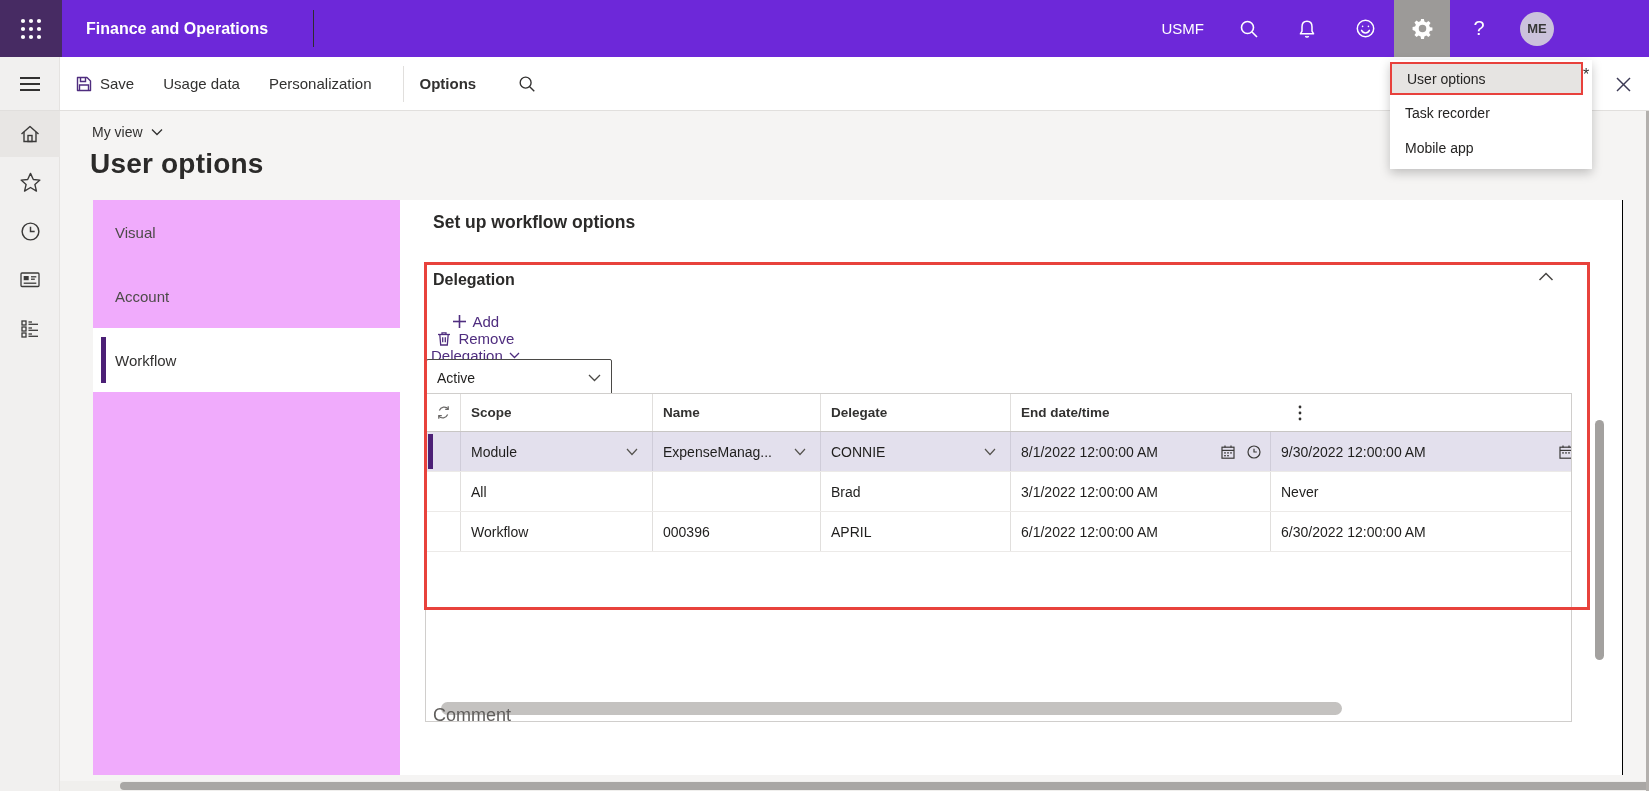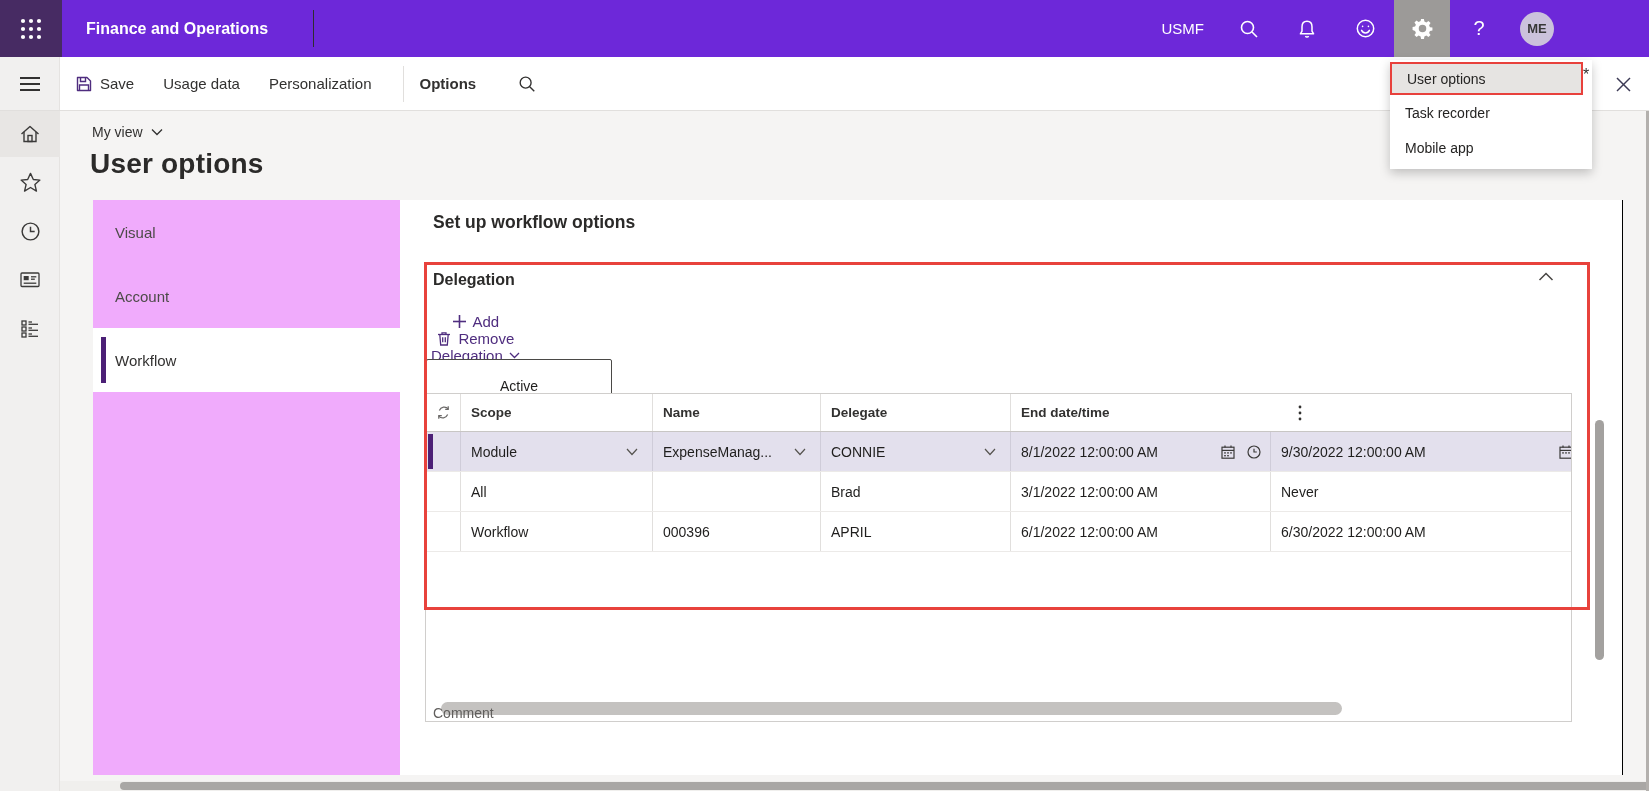--- a/index.html
+++ b/index.html
@@ -51,42 +51,42 @@
   .tab.selected::before { content:""; position:absolute; left:8px; top:9px; bottom:9px; width:5px; background:#4c2076; }
 
   .content { position:absolute; left:400px; top:200px; width:1223px; height:575px; background:#ffffff; border-right:1px solid #000000; z-index:11; }
   .content-h2 { position:absolute; left:33px; top:12px; font-size:17.5px; font-weight:700; color:#2b2a29; }
   .redbox { position:absolute; left:24px; top:62px; width:1166px; height:348px; border:3px solid #e8423c; pointer-events:none; z-index:5; }
   .group-title { position:absolute; left:33px; top:71px; font-size:16px; font-weight:700; color:#2b2a29; }
   .collapse-btn { position:absolute; left:1138px; top:72px; background:none; border:none; cursor:pointer; color:#484644; }
   .group-toolbar { position:absolute; left:31px; top:113px; display:flex; align-items:center;flex-direction:column; }
   .gt-btn { background:none; border:none; display:flex; align-items:center; gap:6px; font-size:15px; color:#4f2d7f; cursor:pointer; margin-right:26px; font-family:"Liberation Sans",sans-serif; }
 
-  .status-select { position:absolute; left:26px; top:159px; width:186px; height:33px; background:#fff; border:1px solid #4a4946; border-radius:2px; display:flex; align-items:center; padding:18px 10px; font-size:14px; color:#1f1e1d; cursor:pointer;flex-direction:column; }
+  .status-select { position:absolute; left:26px; top:159px; width:186px; height:33px; background:#fff; border:1px solid #4a4946; border-radius:2px; display:flex; align-items:center; padding:18px 10px; font-size:14px; color:#1f1e1d; cursor:pointer; }
   .status-select .chev { margin-left:auto; color:#4a4946; }
 
   
   .grid { position:absolute; left:25px; top:193px; width:1147px; height:329px; background:#fff; border:1px solid #d0cecc; overflow:hidden; }
   .grow { display:flex; width:1146px; }
   .gcell { border-right:1px solid #e1dfdd; display:flex; align-items:center; padding:0 4px 0 10px; overflow:hidden; white-space:nowrap; position:relative; }
   .gcell.c0 { width:35px; padding:0; justify-content:center; }
   .gcell.c1 { width:192px; } .gcell.c2 { width:168px; } .gcell.c3 { width:190px; }
   .gcell.c4 { width:260px; } .gcell.c5 { width:301px; border-right:none; }
   .ghead { height:38px; border-bottom:1px solid #c8c6c4; }
   .ghead .gcell { font-size:13.5px; font-weight:700; color:#323130; cursor:pointer; }
   .gdata { height:40px; border-bottom:1px solid #eceae8; font-size:14px; color:#1f1e1d; cursor:pointer; }
   .gdata.selected { background:#e3e0ed; }
   .gdata.selected .gcell { border-right-color:#cfccd9; }
   .rowbar { position:absolute; left:2px; top:2px; bottom:2px; width:5px; background:#4c2076; }
   .cellchev { margin-left:auto; margin-right:10px; color:#55534f; display:flex; }
   .cellicons { margin-left:auto; display:flex; gap:10px; align-items:center; color:#3b3a39; margin-right:4px; }
   .hicon { margin-left:auto; display:flex; align-items:center; color:#323130; margin-right:6px; }
   .hscroll-thumb { position:absolute; left:15px; top:308px; width:901px; height:13px; background:#c4c2c0; border-radius:7px; cursor:pointer; }
   .vscroll-thumb { position:absolute; left:1195px; top:220px; width:9px; height:240px; background:#a3a19f; border-radius:5px; cursor:pointer; z-index:6; }
-  .comment-label { position:absolute; left:33px; top:505px; font-size:14px; color:#605e5c; }
+  .comment-label { position:absolute; left:33px; top:505px; font-size:18px; color:#605e5c; }
 
   
   .bottom-track { position:absolute; left:60px; top:781px; width:1589px; height:10px; background:#f0efed; z-index:12; }
   .bottom-thumb { position:absolute; left:120px; top:782px; width:1529px; height:8px; background:#a9a7a5; border-radius:4px 0 0 4px; z-index:13; cursor:pointer; }
   .win-right-border { position:absolute; left:1646px; top:57px; width:3px; height:734px; background:#b3b0ad; z-index:14; }
 
   svg { display:block; }
 </style>
 </head>
 <body>

